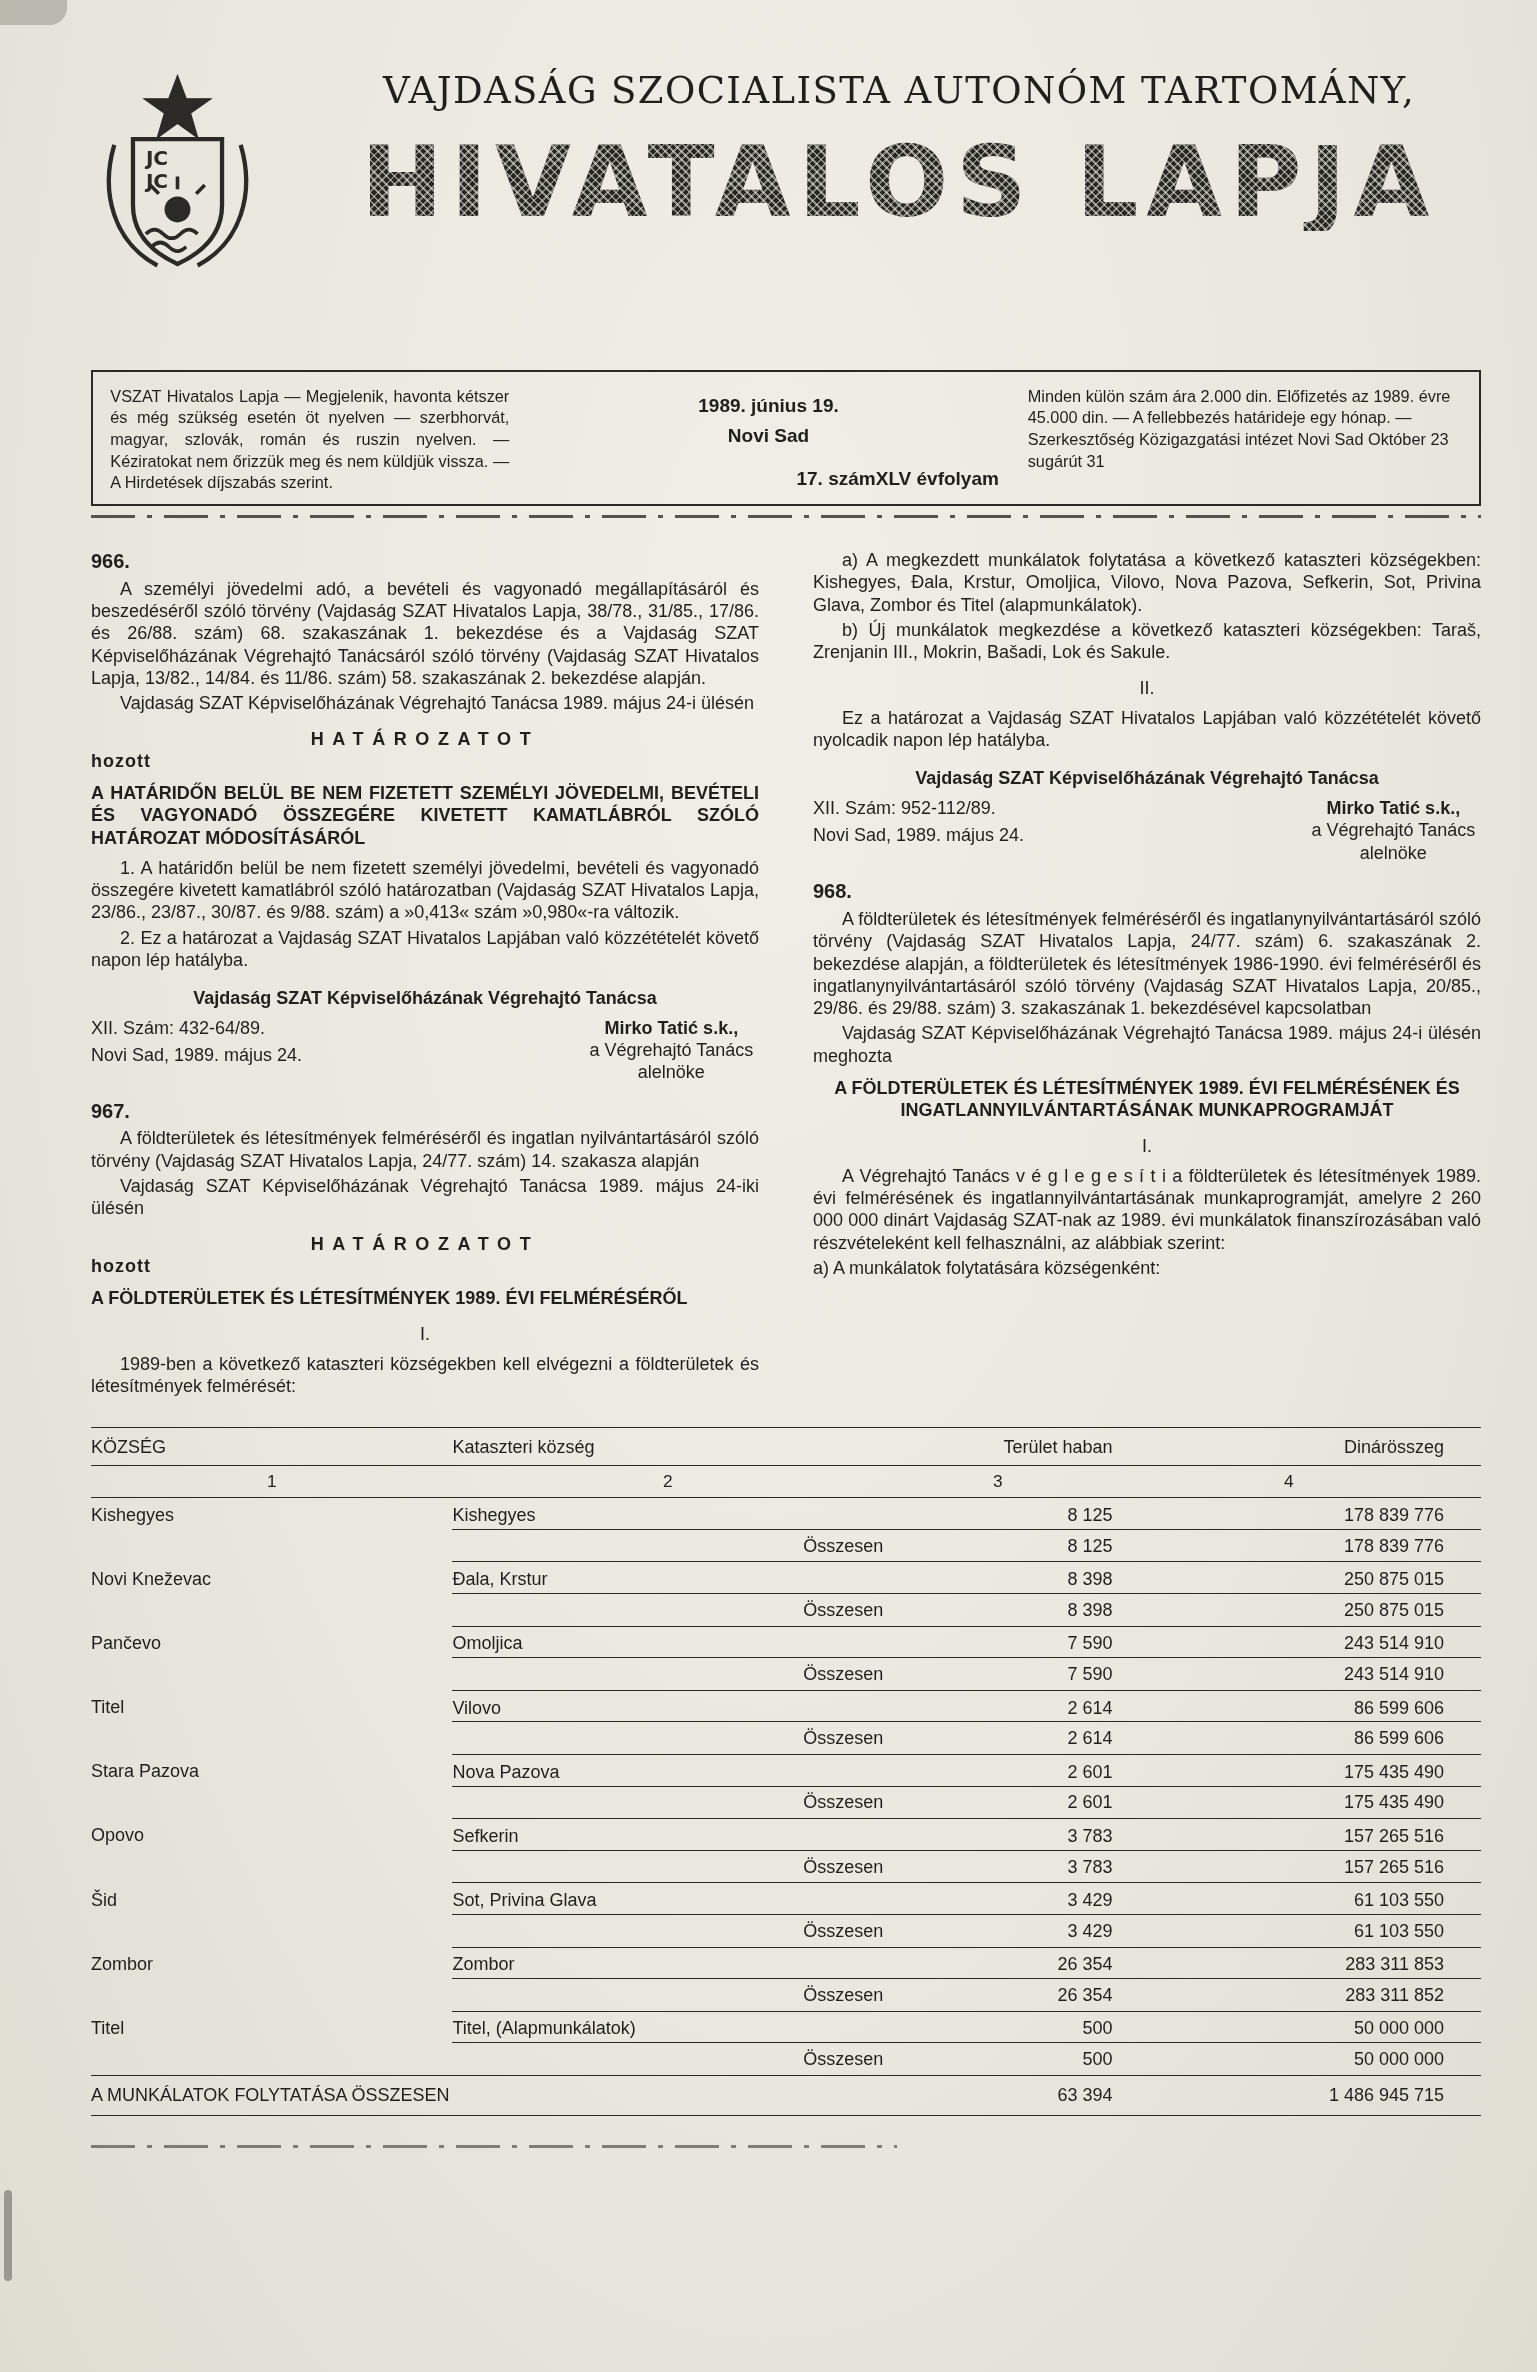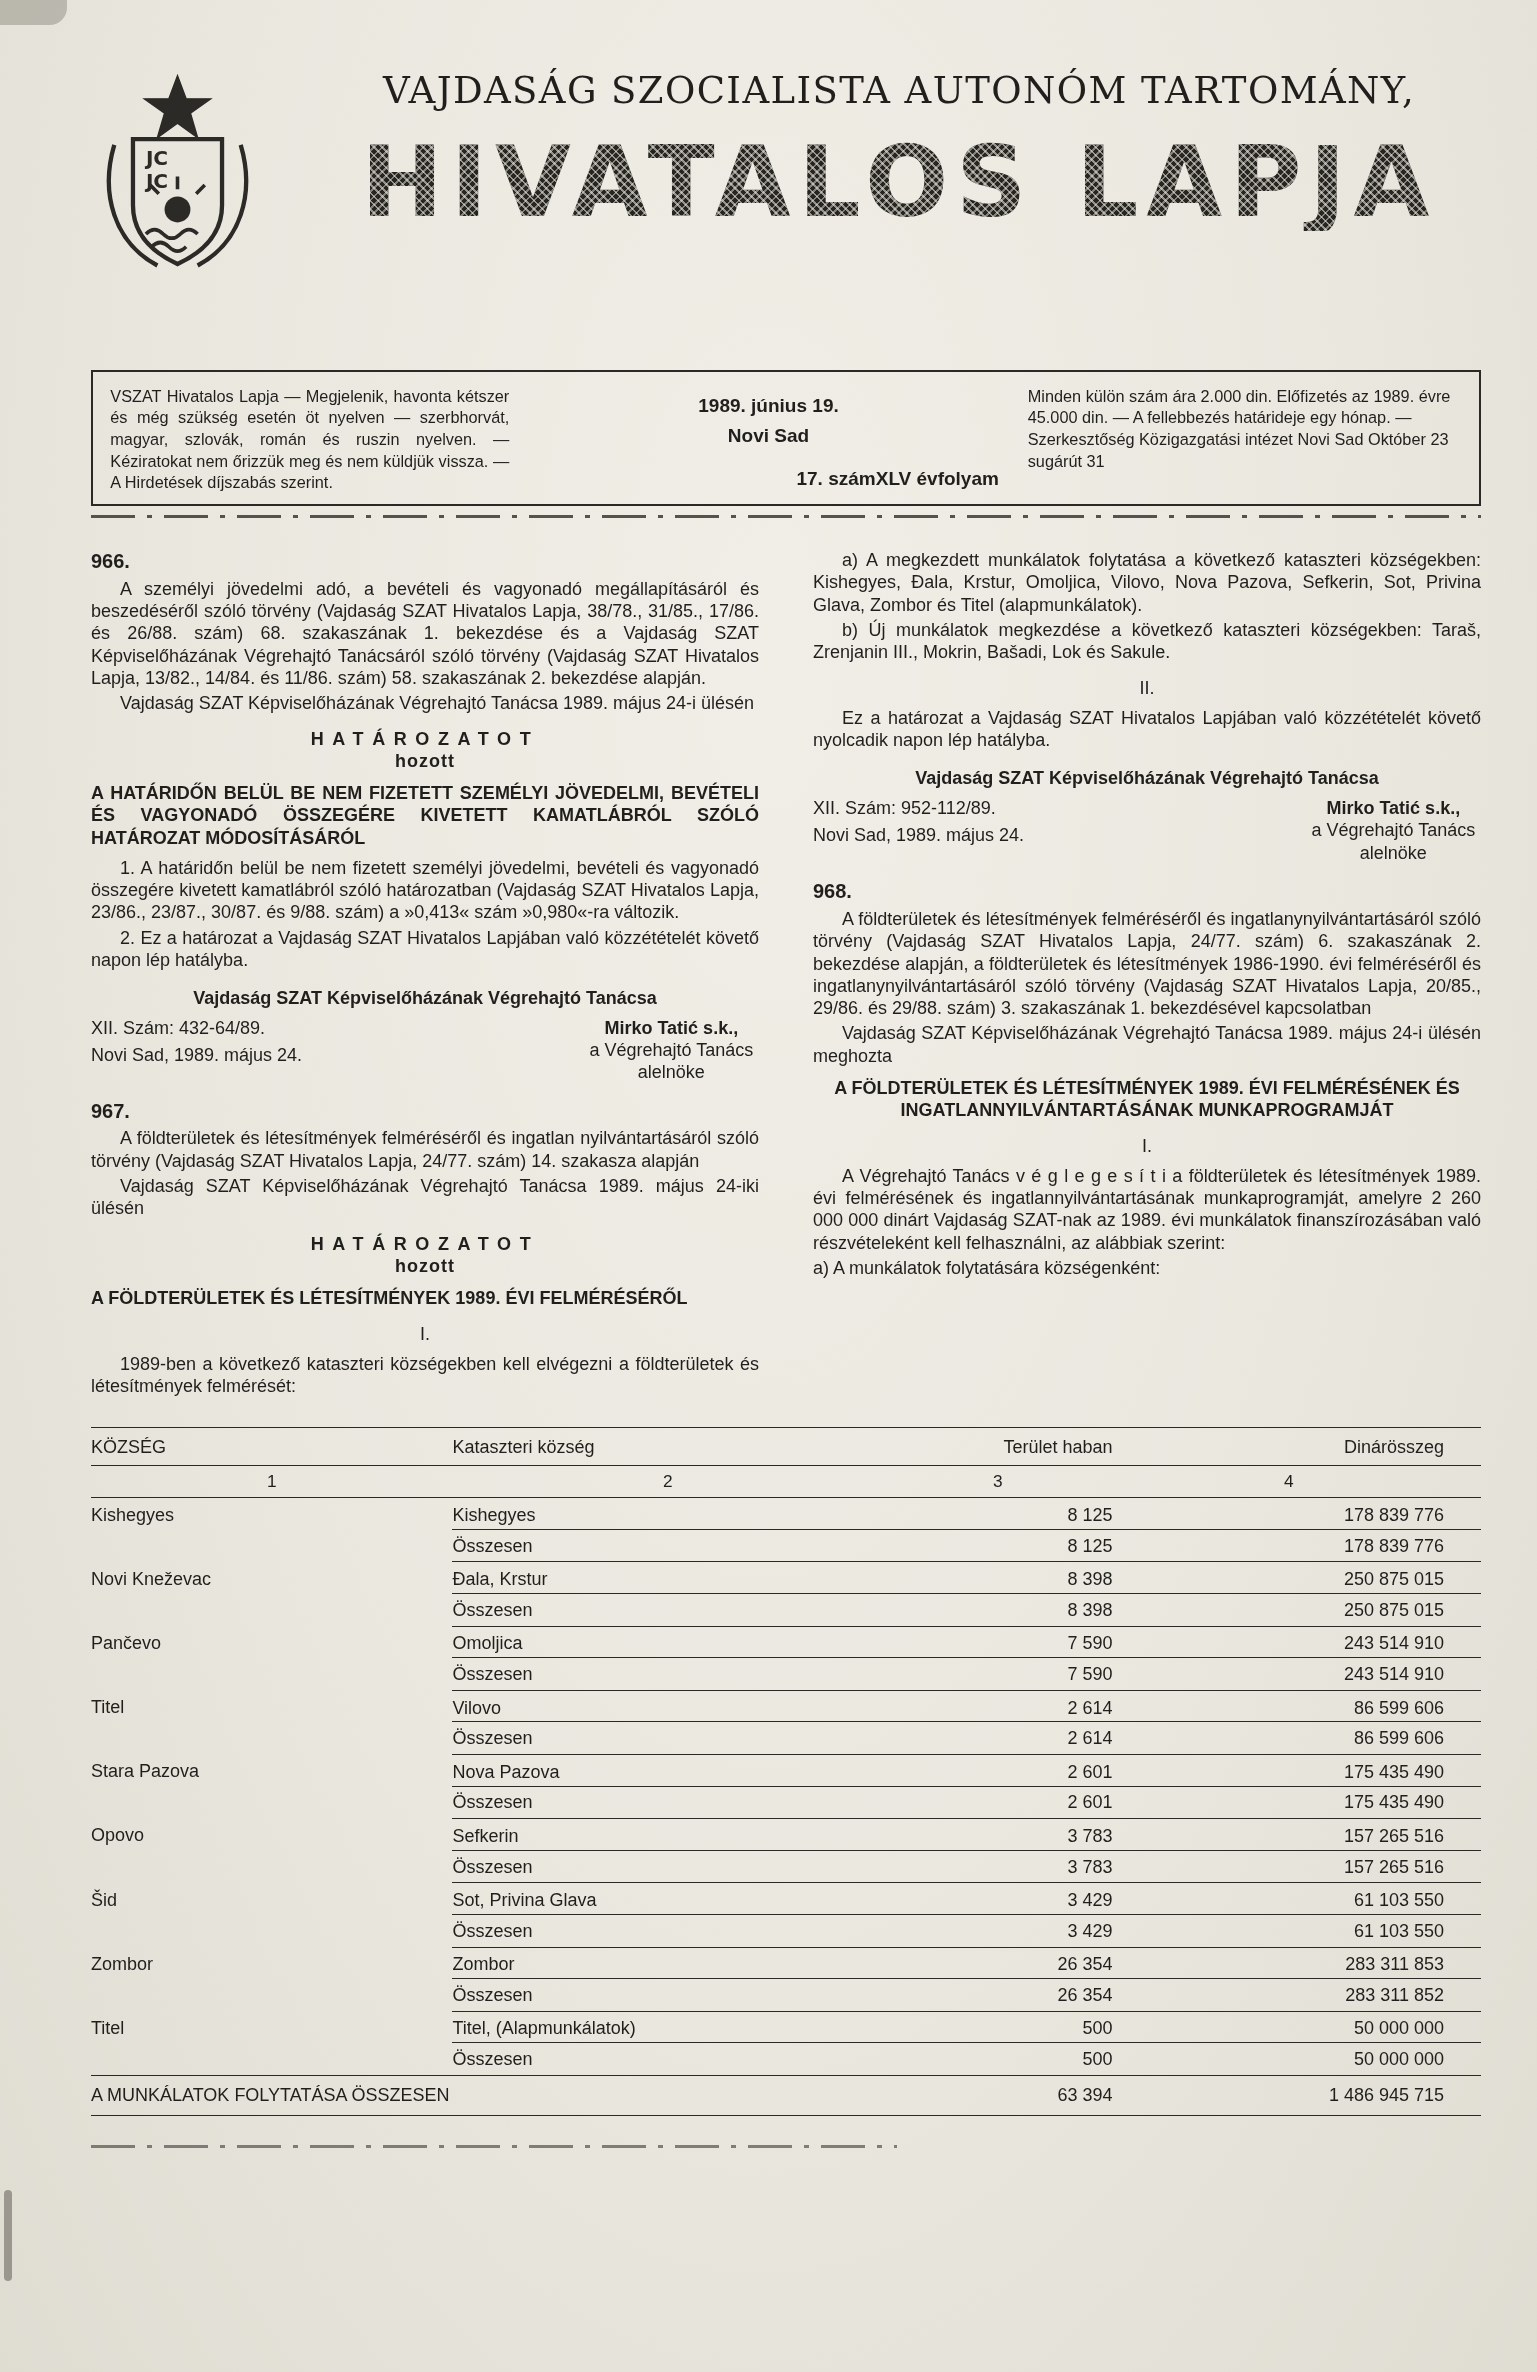--- a/index.html
+++ b/index.html
@@ -63,21 +63,21 @@
   .dashline.short { width:58%; margin-top:29px; opacity:.6; }
 
   
   .columns { display:flex; gap:54px; margin-top:29px; font-size:18px; line-height:1.24; }
   .col { flex:1; min-width:0; text-align:justify; }
   .art-number { font-weight:bold; font-size:20px; margin:15.4px 0 3.8px; text-align:left; }
   .art-number.first { margin-top:1.9px; }
   p.indent { text-indent:29px; margin:2.9px 0; }
   p.plain  { margin:2.9px 0; }
   .decree  { text-align:center; font-weight:bold; letter-spacing:8.6px; margin:13.4px 0 0; }
-  .decree2 { text-align:center; font-weight:bold; letter-spacing:1px; margin:0 0 9.6px; }
+  .decree2 { font-weight:bold; letter-spacing:1px; margin:0 0 9.6px; }
   .art-title { font-weight:bold; margin:9.6px 0 7.7px; text-align:justify; }
   .art-title.centered { text-align:center; }
   .roman { text-align:center; margin:13.4px 0 7.7px; }
   .issuer { text-align:center; font-weight:bold; margin:15.4px 0 7.7px; }
   .sig { display:flex; justify-content:space-between; margin:3.8px 0 1.9px; }
   .sig-left div { margin-bottom:4.8px; }
   .sig-right { text-align:center; margin-right:5.8px; }
   .sig-right .name { font-weight:bold; }
 
   
@@ -95,21 +95,21 @@
   .alloc-table .numline td {
     text-align:center; font-size:17.3px;
     padding:4.8px 0 5.8px; border-bottom:1.9px solid #2a2925;
   }
   .alloc-table tbody td { padding:6.7px 0 2.9px; vertical-align:top; }
   .alloc-table td.num { text-align:right; }
   .alloc-table tbody td:nth-child(3), .alloc-table .numline td:nth-child(3), .alloc-table tfoot td:nth-child(2) { padding-right:21px; }
   .alloc-table tbody td:nth-child(4), .alloc-table .numline td:nth-child(4), .alloc-table tfoot td:nth-child(3) { padding-right:37px; }
   .alloc-table .total-row td { padding:5.8px 0 4.8px; }
   .alloc-table .total-row td.ruled { border-top:1.7px solid #2a2925; border-bottom:1.7px solid #2a2925; }
-  .alloc-table .total-label { text-align:left; padding-right:54px; }
+  .alloc-table .total-label { text-align:right; padding-right:54px; }
   .alloc-table tfoot td {
     border-top:1.9px solid #2a2925; border-bottom:1.9px solid #2a2925;
     padding:9.6px 0 8.6px;
   }
   .alloc-table tfoot td.label { font-weight:normal; }
 
   
   .artifact-left { position:absolute; left:3.8px; top:2190px; width:8.6px; height:91px; background:#46433c; opacity:.45; border-radius:4.8px; }
   .artifact-top  { position:absolute; left:0; top:0; width:67px; height:25px; background:#55524a; opacity:.30; border-bottom-right-radius:17.3px; }
 </style>

